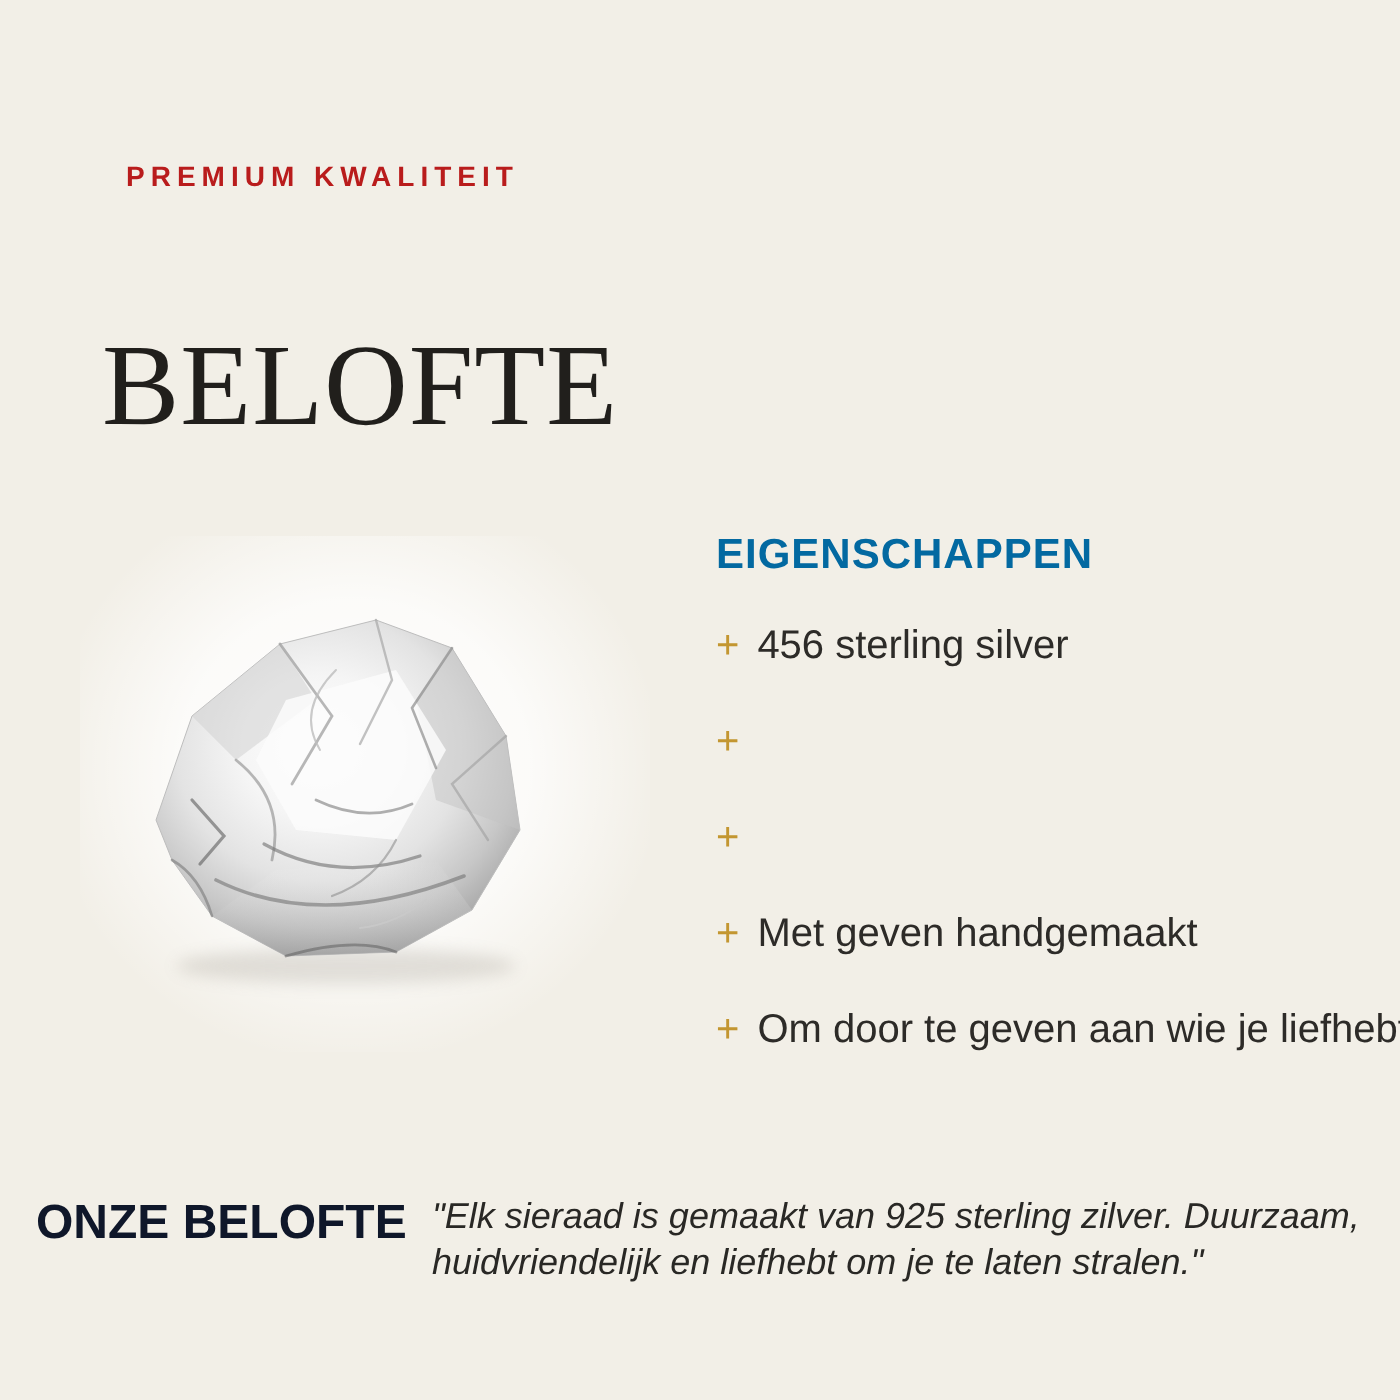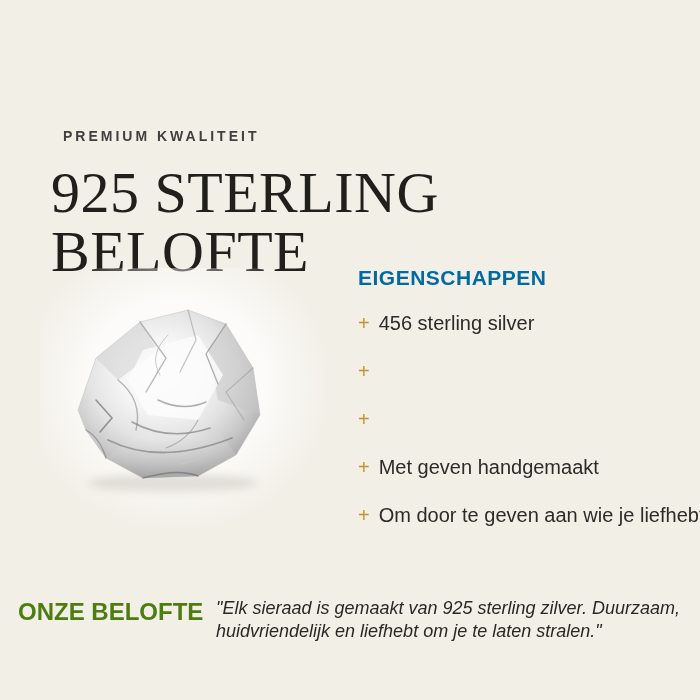--- a/index.html
+++ b/index.html
@@ -7,22 +7,21 @@
     width: 700px; height: 700px;
     background: #f2efe7;
     font-family: "Liberation Sans", sans-serif;
     position: relative;
     overflow: hidden;
   }
   .eyebrow {
     position: absolute; left: 63px; top: 80px;
     font-size: 14px; font-weight: 700;
     letter-spacing: 3px;
-    color: #404040;
-    margin-top: 48px;
+    color: #b91c1c;
   }
   .title {
     position: absolute; left: 51px; top: 124px;
     font-family: "Liberation Serif", serif;
     font-weight: 400;
     font-size: 58px; line-height: 59px;
     color: #211f1c;
     letter-spacing: 0.5px;
   }
   .title .line { display: block; white-space: nowrap; }
@@ -56,38 +55,37 @@
     color: #2d2b28;
     margin-bottom: 26px;
     white-space: nowrap;
   }
   .plus { color: #c39631; font-size: 20px; }
 
   .promise-label {
     position: absolute; left: 18px; top: 598px;
     font-size: 24px; font-weight: 700;
     letter-spacing: 0px;
-    color: #4d7c0f;
+    color: #0f172a;
     white-space: nowrap;
   }
   .quote {
     position: absolute; left: 216px; top: 597px; width: 460px;
     font-size: 18px; line-height: 23px;
     font-style: italic;
     color: #292825;
   }
   .quote .qline { display: block; white-space: nowrap; }
 </style>
 </head>
 <body>
 
 <div class="eyebrow">PREMIUM KWALITEIT</div>
 
 <h1 class="title">
-  <span class="line">925 STERLING</span>
   <span class="line">BELOFTE</span>
 </h1>
 
 <div class="nugget-backdrop"></div>
 
 <svg class="nugget" viewBox="0 0 260 235" xmlns="http://www.w3.org/2000/svg" aria-hidden="true">
   <defs>
     <radialGradient id="gMain" cx="45%" cy="38%" r="72%">
       <stop offset="0%" stop-color="#ffffff"></stop>
       <stop offset="30%" stop-color="#f5f5f5"></stop>

